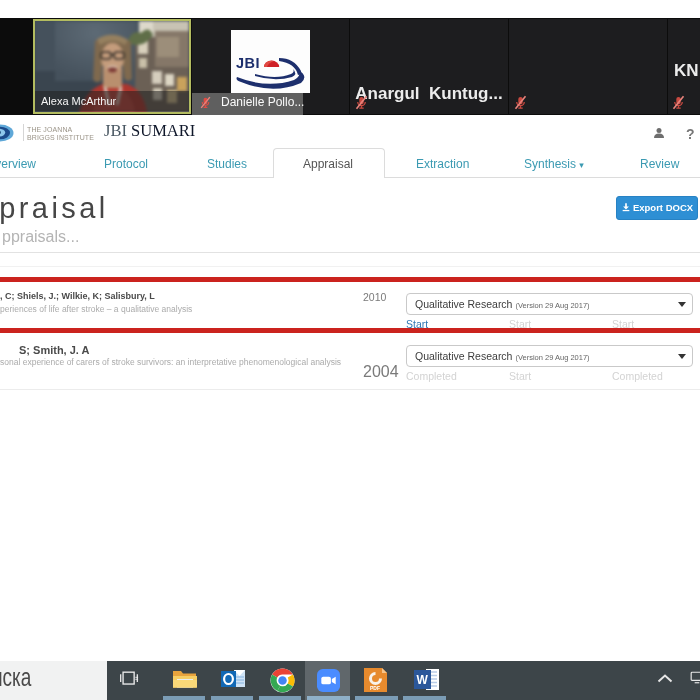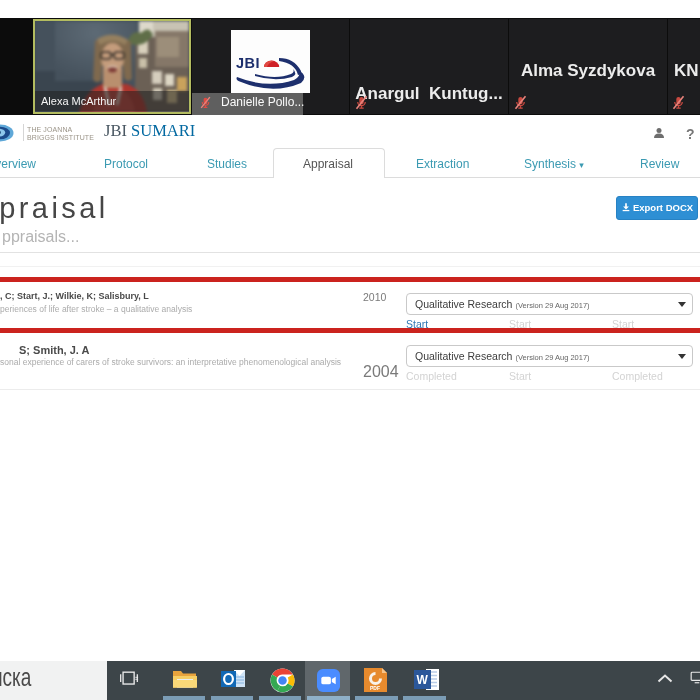--- a/index.html
+++ b/index.html
@@ -85,21 +85,20 @@
 <div class="abs" style="left:350px;top:19px;width:158px;height:95px;background:#1d1d1f;">
   <div class="abs" style="left:0;top:42px;width:100%;text-align:center;color:#ececec;font-size:17px;font-weight:bold;margin-top:23px;">Anargul&nbsp; Kuntug...</div>
   <svg width="15" height="15" viewBox="0 0 24 24" style="position:absolute;left:4px;top:76px;">
     <path d="M12 3 a3.5 3.5 0 0 1 3.5 3.5 v5 a3.5 3.5 0 0 1 -7 0 v-5 A3.5 3.5 0 0 1 12 3z" fill="#c94940"></path>
     <path d="M6 11 a6 6 0 0 0 12 0 M12 17 v4 M8.5 21 h7" stroke="#c94940" stroke-width="2" fill="none"></path>
     <line x1="4" y1="22" x2="20" y2="2" stroke="#e8837c" stroke-width="2.6"></line>
   </svg>
 </div>
 
 <div class="abs" style="left:509px;top:19px;width:158px;height:95px;background:#1d1d1f;">
-  <div class="abs" style="left:0;top:42px;width:100%;text-align:center;color:#ececec;font-size:17px;font-weight:bold;">Alma Syzdykova</div>
   <svg width="15" height="15" viewBox="0 0 24 24" style="position:absolute;left:4px;top:76px;">
     <path d="M12 3 a3.5 3.5 0 0 1 3.5 3.5 v5 a3.5 3.5 0 0 1 -7 0 v-5 A3.5 3.5 0 0 1 12 3z" fill="#c94940"></path>
     <path d="M6 11 a6 6 0 0 0 12 0 M12 17 v4 M8.5 21 h7" stroke="#c94940" stroke-width="2" fill="none"></path>
     <line x1="4" y1="22" x2="20" y2="2" stroke="#e8837c" stroke-width="2.6"></line>
   </svg>
 </div>
 
 <div class="abs" style="left:668px;top:19px;width:32px;height:95px;background:#1d1d1f;">
   <div class="abs" style="left:6px;top:42px;color:#ececec;font-size:17px;font-weight:bold;">KN</div>
   <svg width="15" height="15" viewBox="0 0 24 24" style="position:absolute;left:3px;top:76px;">
@@ -112,21 +111,21 @@
 <div class="abs" style="left:0;top:115px;width:700px;height:546px;background:#fff;"></div>
 
 <svg class="abs" width="28" height="18" viewBox="0 0 28 18" style="left:-13px;top:124px;">
   <ellipse cx="13" cy="9" rx="13.5" ry="8.5" fill="#5fa8d8"></ellipse>
   <ellipse cx="13" cy="9" rx="10" ry="6.3" fill="#1c4a8a"></ellipse>
   <ellipse cx="12" cy="8.6" rx="6.2" ry="4" fill="#8ec6ea"></ellipse>
   <ellipse cx="11" cy="8.4" rx="2.8" ry="2" fill="#16406e"></ellipse>
 </svg>
 <div class="abs" style="left:23px;top:124px;width:1px;height:17px;background:#d5d5d5;"></div>
 <div class="abs" style="left:27px;top:126px;font-size:7px;color:#9b9488;letter-spacing:0.1px;line-height:8px;">THE JOANNA<br>BRIGGS INSTITUTE</div>
-<div class="abs" style="left:104px;top:121px;font-family:'Liberation Serif',serif;font-size:16.5px;color:#4a5863;">JBI <span style="color:#0369a1;">SUMARI</span></div>
+<div class="abs" style="left:104px;top:121px;font-family:'Liberation Serif',serif;font-size:16.5px;color:#4a5863;">JBI <span style="color:#0f172a;">SUMARI</span></div>
 
 <svg class="abs" width="12" height="12" viewBox="0 0 24 24" style="left:653px;top:127px;">
   <circle cx="12" cy="7" r="5" fill="#6e6e6e"></circle>
   <path d="M2 22 Q2 13 12 13 Q22 13 22 22 Z" fill="#6e6e6e"></path>
 </svg>
 <div class="abs" style="left:686px;top:126px;font-size:14px;color:#777;font-weight:bold;">?</div>
 
 <div class="abs" style="left:0;top:177px;width:273px;height:1px;background:#dcdcdc;"></div>
 <div class="abs" style="left:385px;top:177px;width:315px;height:1px;background:#dcdcdc;"></div>
 <div class="abs" style="left:273px;top:148px;width:112px;height:30px;border:1px solid #dcdcdc;border-bottom:none;border-radius:4px 4px 0 0;background:#fff;"></div>
@@ -148,21 +147,21 @@
     <rect x="4" y="19" width="16" height="3" fill="#fff"></rect>
   </svg>Export DOCX</div>
 
 <div class="abs" style="left:0;top:252px;width:700px;height:1px;background:#e2e2e2;"></div>
 <div class="abs" style="left:2px;top:228px;font-size:16px;color:#b4b4b4;">ppraisals...</div>
 <div class="abs" style="left:0;top:266px;width:700px;height:1px;background:#f1f1f1;"></div>
 
 <div class="abs" style="left:0;top:277px;width:700px;height:5px;background:#cb231e;"></div>
 <div class="abs" style="left:0;top:328px;width:700px;height:5px;background:#cb231e;"></div>
 
-<div class="abs" style="left:0;top:291px;font-size:9px;font-weight:bold;color:#4a4a4a;">, C; Start, J.; Wilkie, K; Salisbury, L</div>
+<div class="abs" style="left:0;top:291px;font-size:9px;font-weight:bold;color:#4a4a4a;">, C; Shiels, J.; Wilkie, K; Salisbury, L</div>
 <div class="abs" style="left:0;top:304px;font-size:8.5px;color:#ababab;">periences of life after stroke – a qualitative analysis</div>
 <div class="abs" style="left:363px;top:291px;font-size:10.5px;color:#7a7a7a;">2010</div>
 <div class="abs" style="left:406px;top:293px;width:287px;height:22px;border:1px solid #c9c9c9;border-radius:4px;background:#fff;">
   <span style="position:absolute;left:8px;top:4px;font-size:10.5px;color:#3c3c3c;">Qualitative Research <span style="font-size:7.5px;color:#666;">(Version 29 Aug 2017)</span></span>
   <span style="position:absolute;right:6px;top:8px;width:0;height:0;border-left:4px solid transparent;border-right:4px solid transparent;border-top:5px solid #333;"></span>
 </div>
 <div class="abs" style="left:406px;top:318px;font-size:10.5px;color:#3178b5;">Start</div>
 <div class="abs" style="left:509px;top:318px;font-size:10.5px;color:#d3d3d3;">Start</div>
 <div class="abs" style="left:612px;top:318px;font-size:10.5px;color:#d3d3d3;">Start</div>
 

